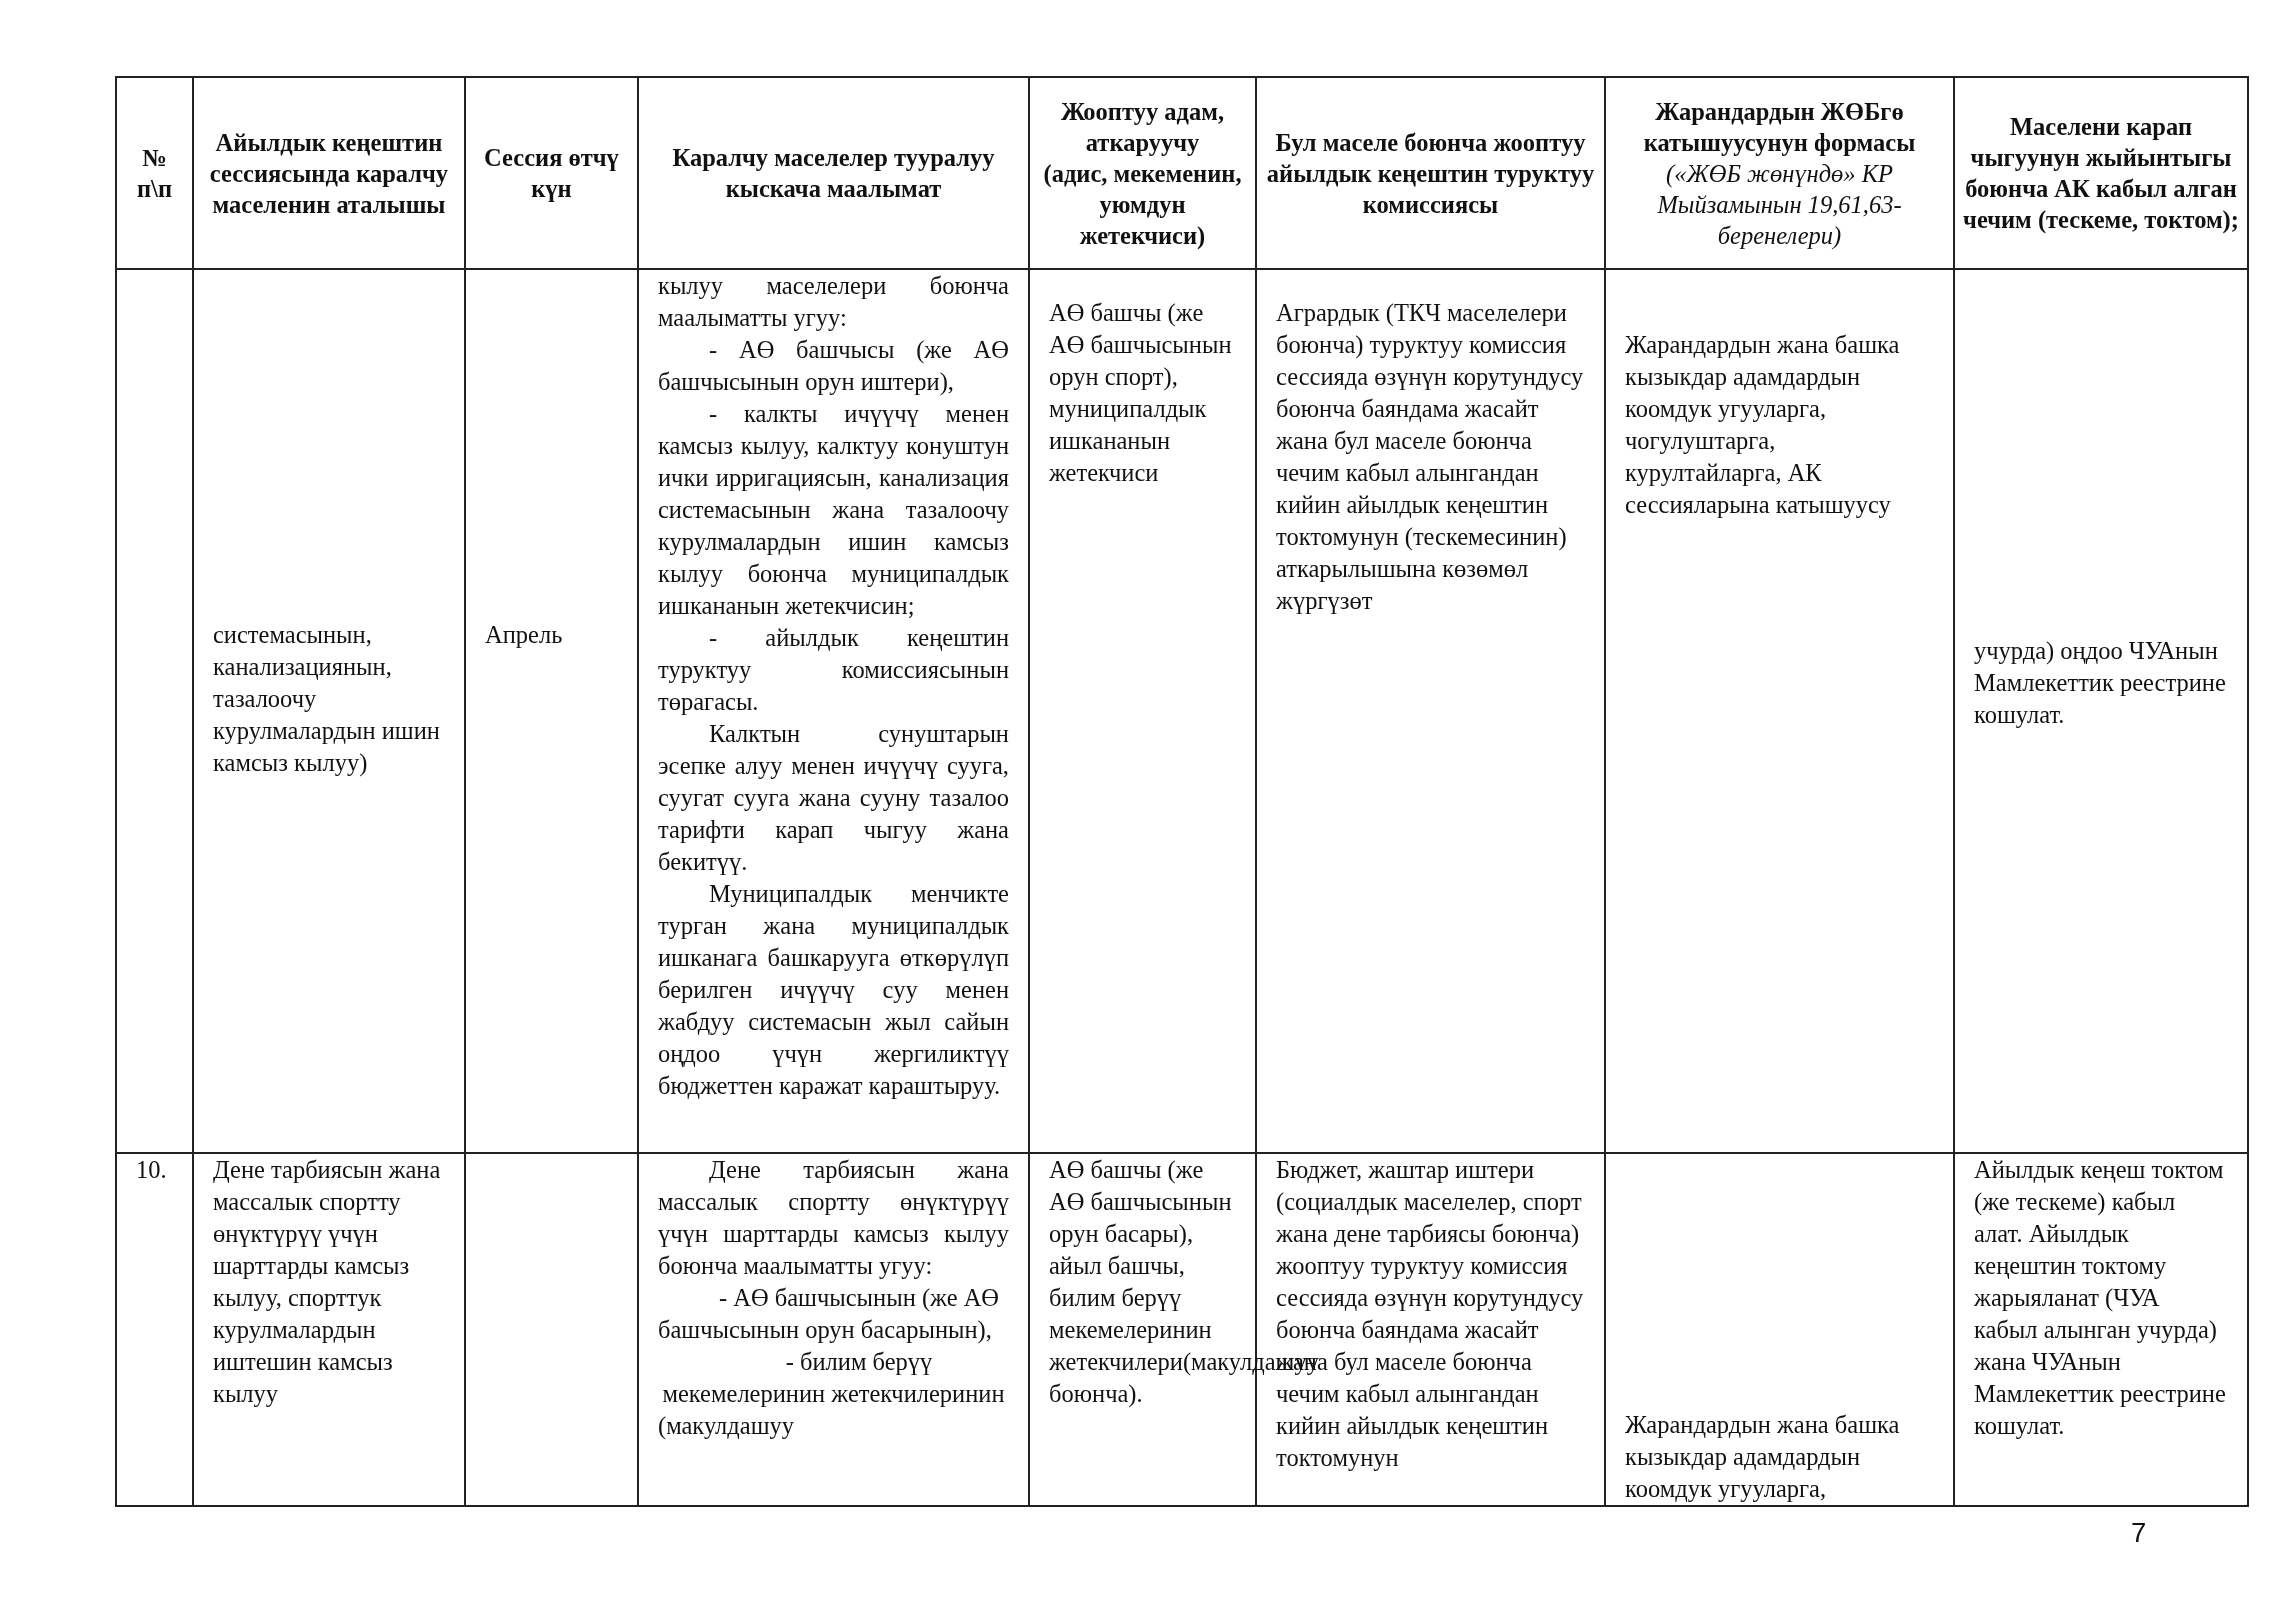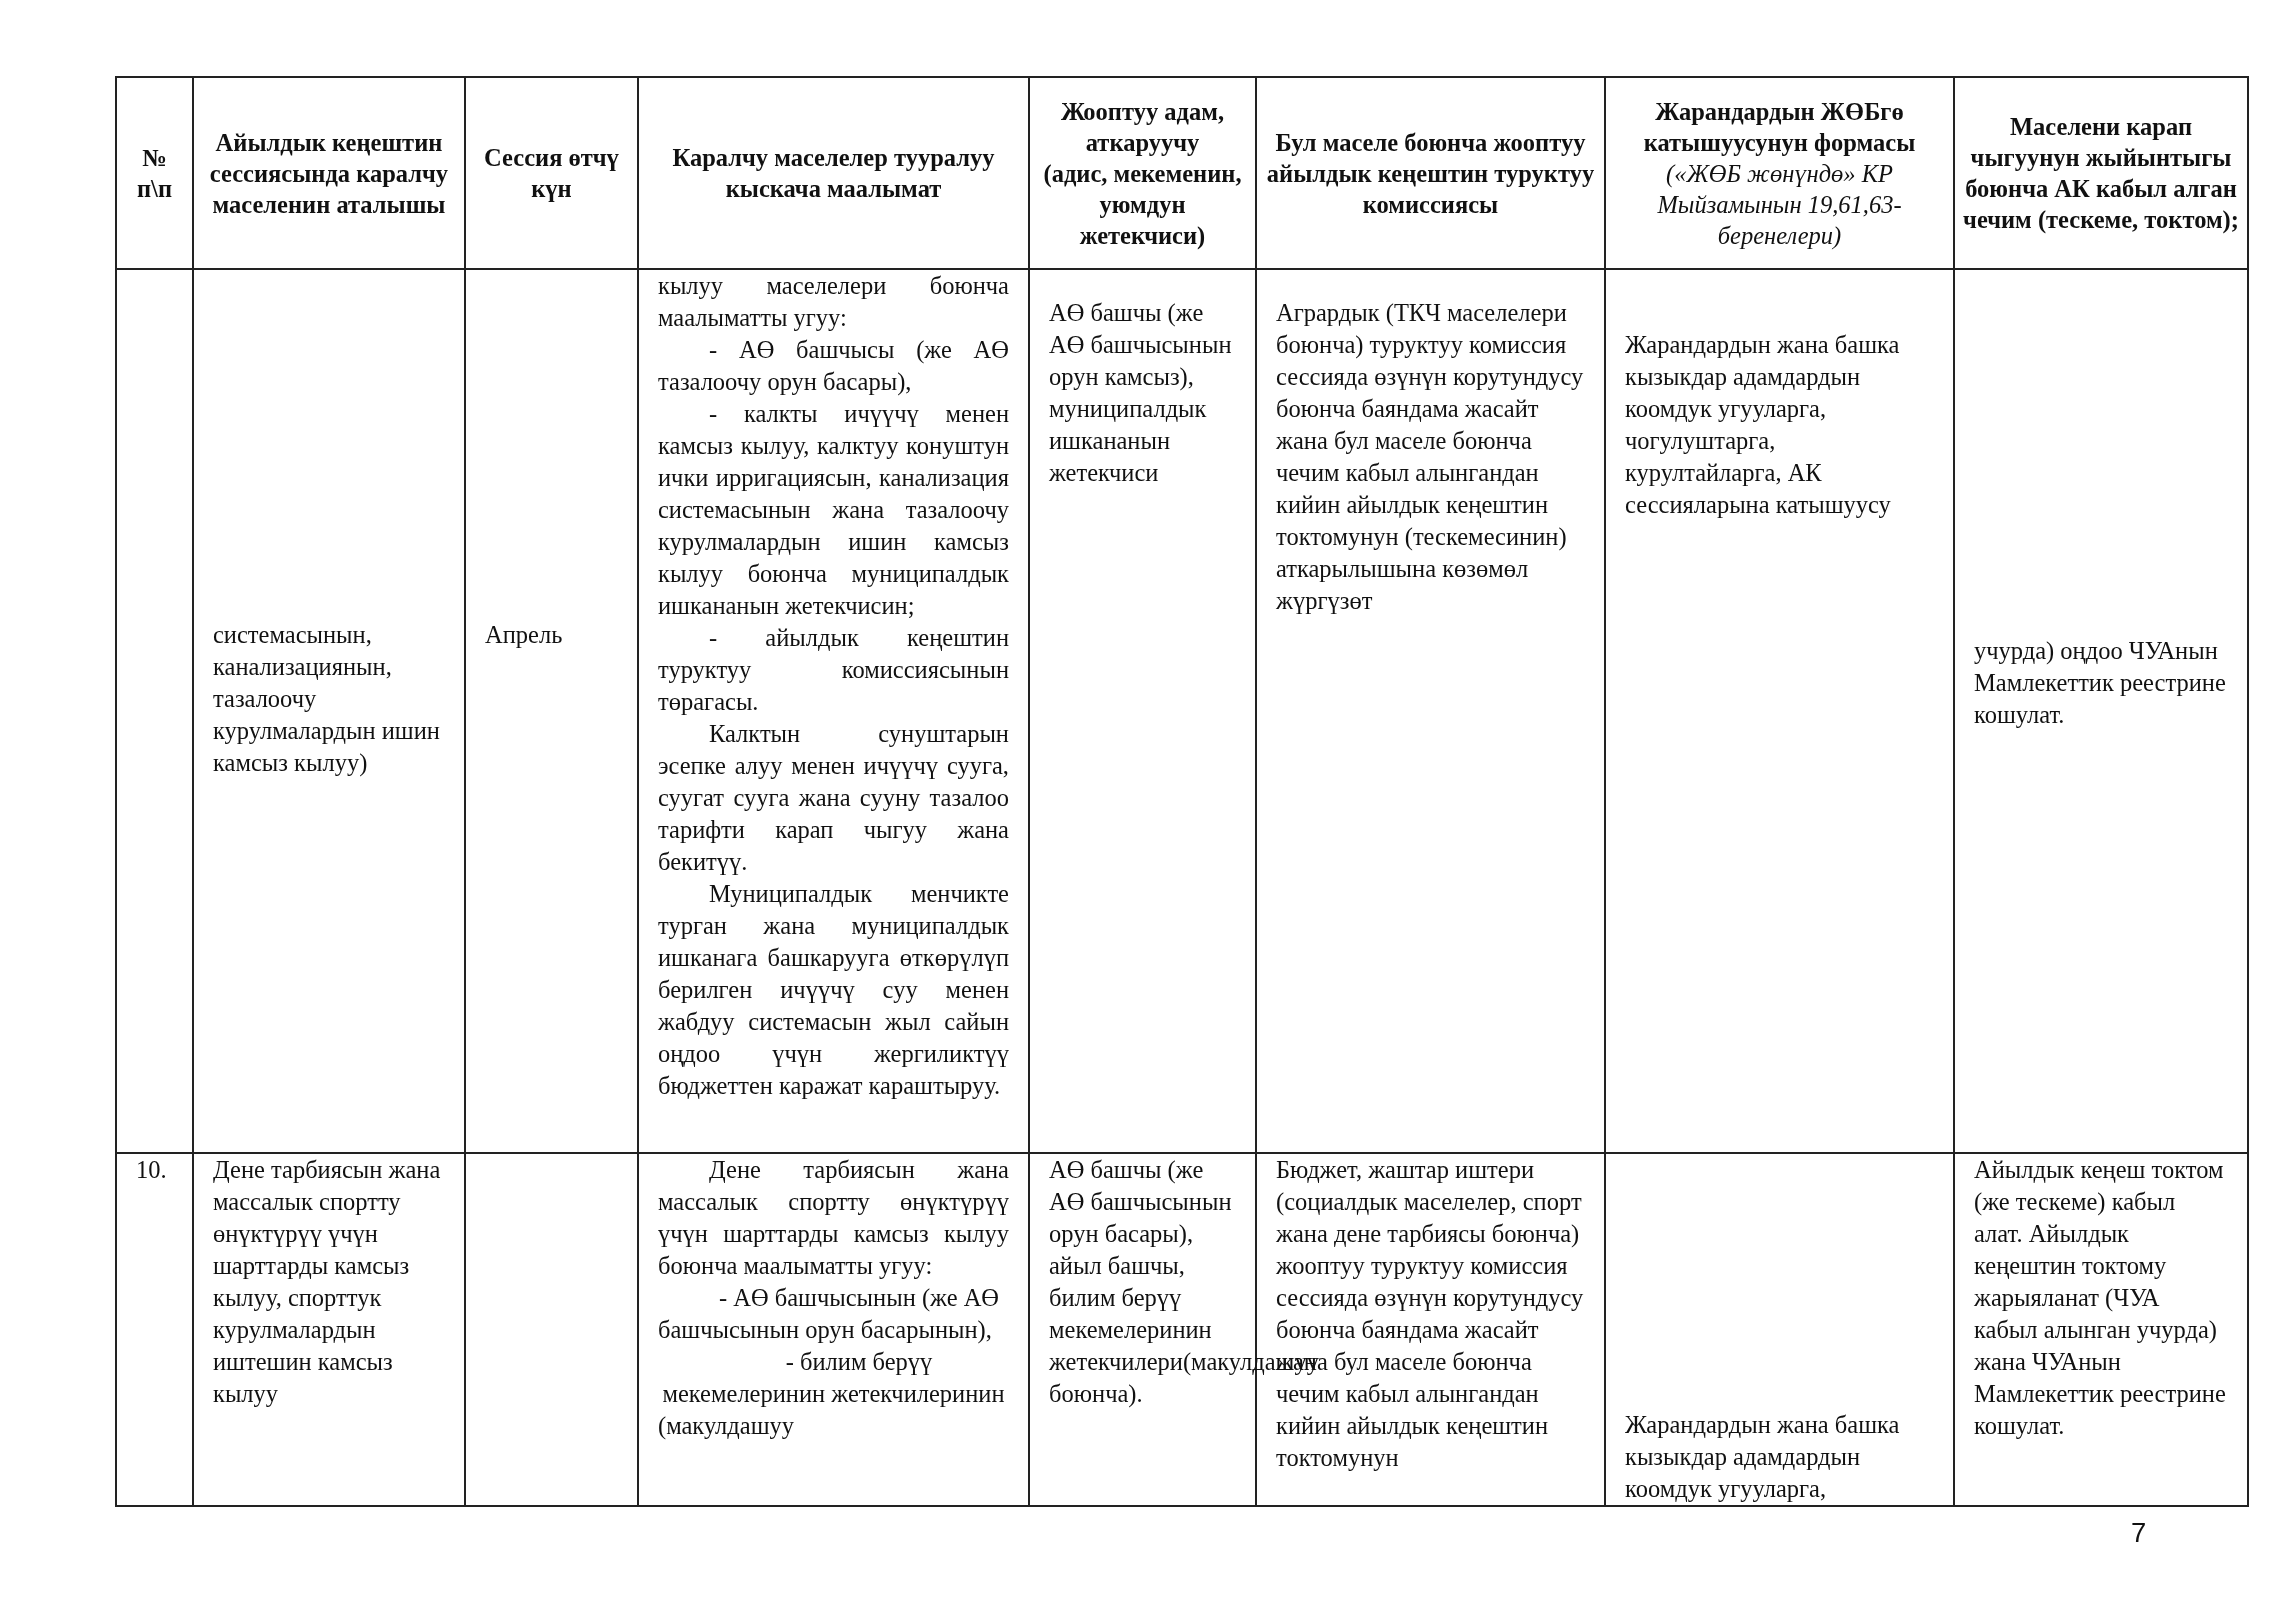--- a/index.html
+++ b/index.html
@@ -131,29 +131,29 @@
       <td>
         <span class="spacer" style="height:349px"></span>
         <span class="block">системасынын, канализациянын, тазалоочу курулмалардын ишин камсыз кылуу)</span>
       </td>
       <td>
         <span class="spacer" style="height:349px"></span>
         <span class="block">Апрель</span>
       </td>
       <td>
         <span class="para last-left">кылуу маселелери боюнча маалыматты угуу:</span>
-        <span class="para indent last-left">- АӨ башчысы (же АӨ тазалоочу орун басары),</span>
+        <span class="para indent last-left">- АӨ башчысы (же АӨ башчысынын орун иштери),</span>
         <span class="para indent last-left">- калкты ичүүчү менен камсыз кылуу, калктуу конуштун ички ирригациясын, канализация системасынын жана тазалоочу курулмалардын ишин камсыз кылуу боюнча муниципалдык ишкананын жетекчисин;</span>
         <span class="para indent last-left">- айылдык кеңештин туруктуу комиссиясынын төрагасы.</span>
         <span class="para indent last-left">Калктын сунуштарын эсепке алуу менен ичүүчү сууга, суугат сууга жана сууну тазалоо тарифти карап чыгуу жана бекитүү.</span>
         <span class="para indent last-left">Муниципалдык менчикте турган жана муниципалдык ишканага башкарууга өткөрүлүп берилген ичүүчү суу менен жабдуу системасын жыл сайын оңдоо үчүн жергиликтүү бюджеттен каражат караштыруу.</span>
       </td>
       <td class="resp-cell">
         <span class="spacer" style="height:27.4px"></span>
-        <span class="block">АӨ башчы (же АӨ башчысынын орун камсыз), муниципалдык ишкананын жетекчиси</span>
+        <span class="block">АӨ башчы (же АӨ башчысынын орун спорт), муниципалдык ишкананын жетекчиси</span>
       </td>
       <td class="comm-cell">
         <span class="spacer" style="height:27.4px"></span>
         <span class="block">Агрардык (ТКЧ маселелери боюнча) туруктуу комиссия сессияда өзүнүн корутундусу боюнча баяндама жасайт жана бул маселе боюнча чечим кабыл алынгандан кийин айылдык кеңештин токтомунун (тескемесинин) аткарылышына көзөмөл жүргүзөт</span>
       </td>
       <td>
         <span class="spacer" style="height:59px"></span>
         <span class="block">Жарандардын жана башка кызыкдар адамдардын коомдук угууларга, чогулуштарга, курултайларга, АК сессияларына катышуусу</span>
       </td>
       <td>

